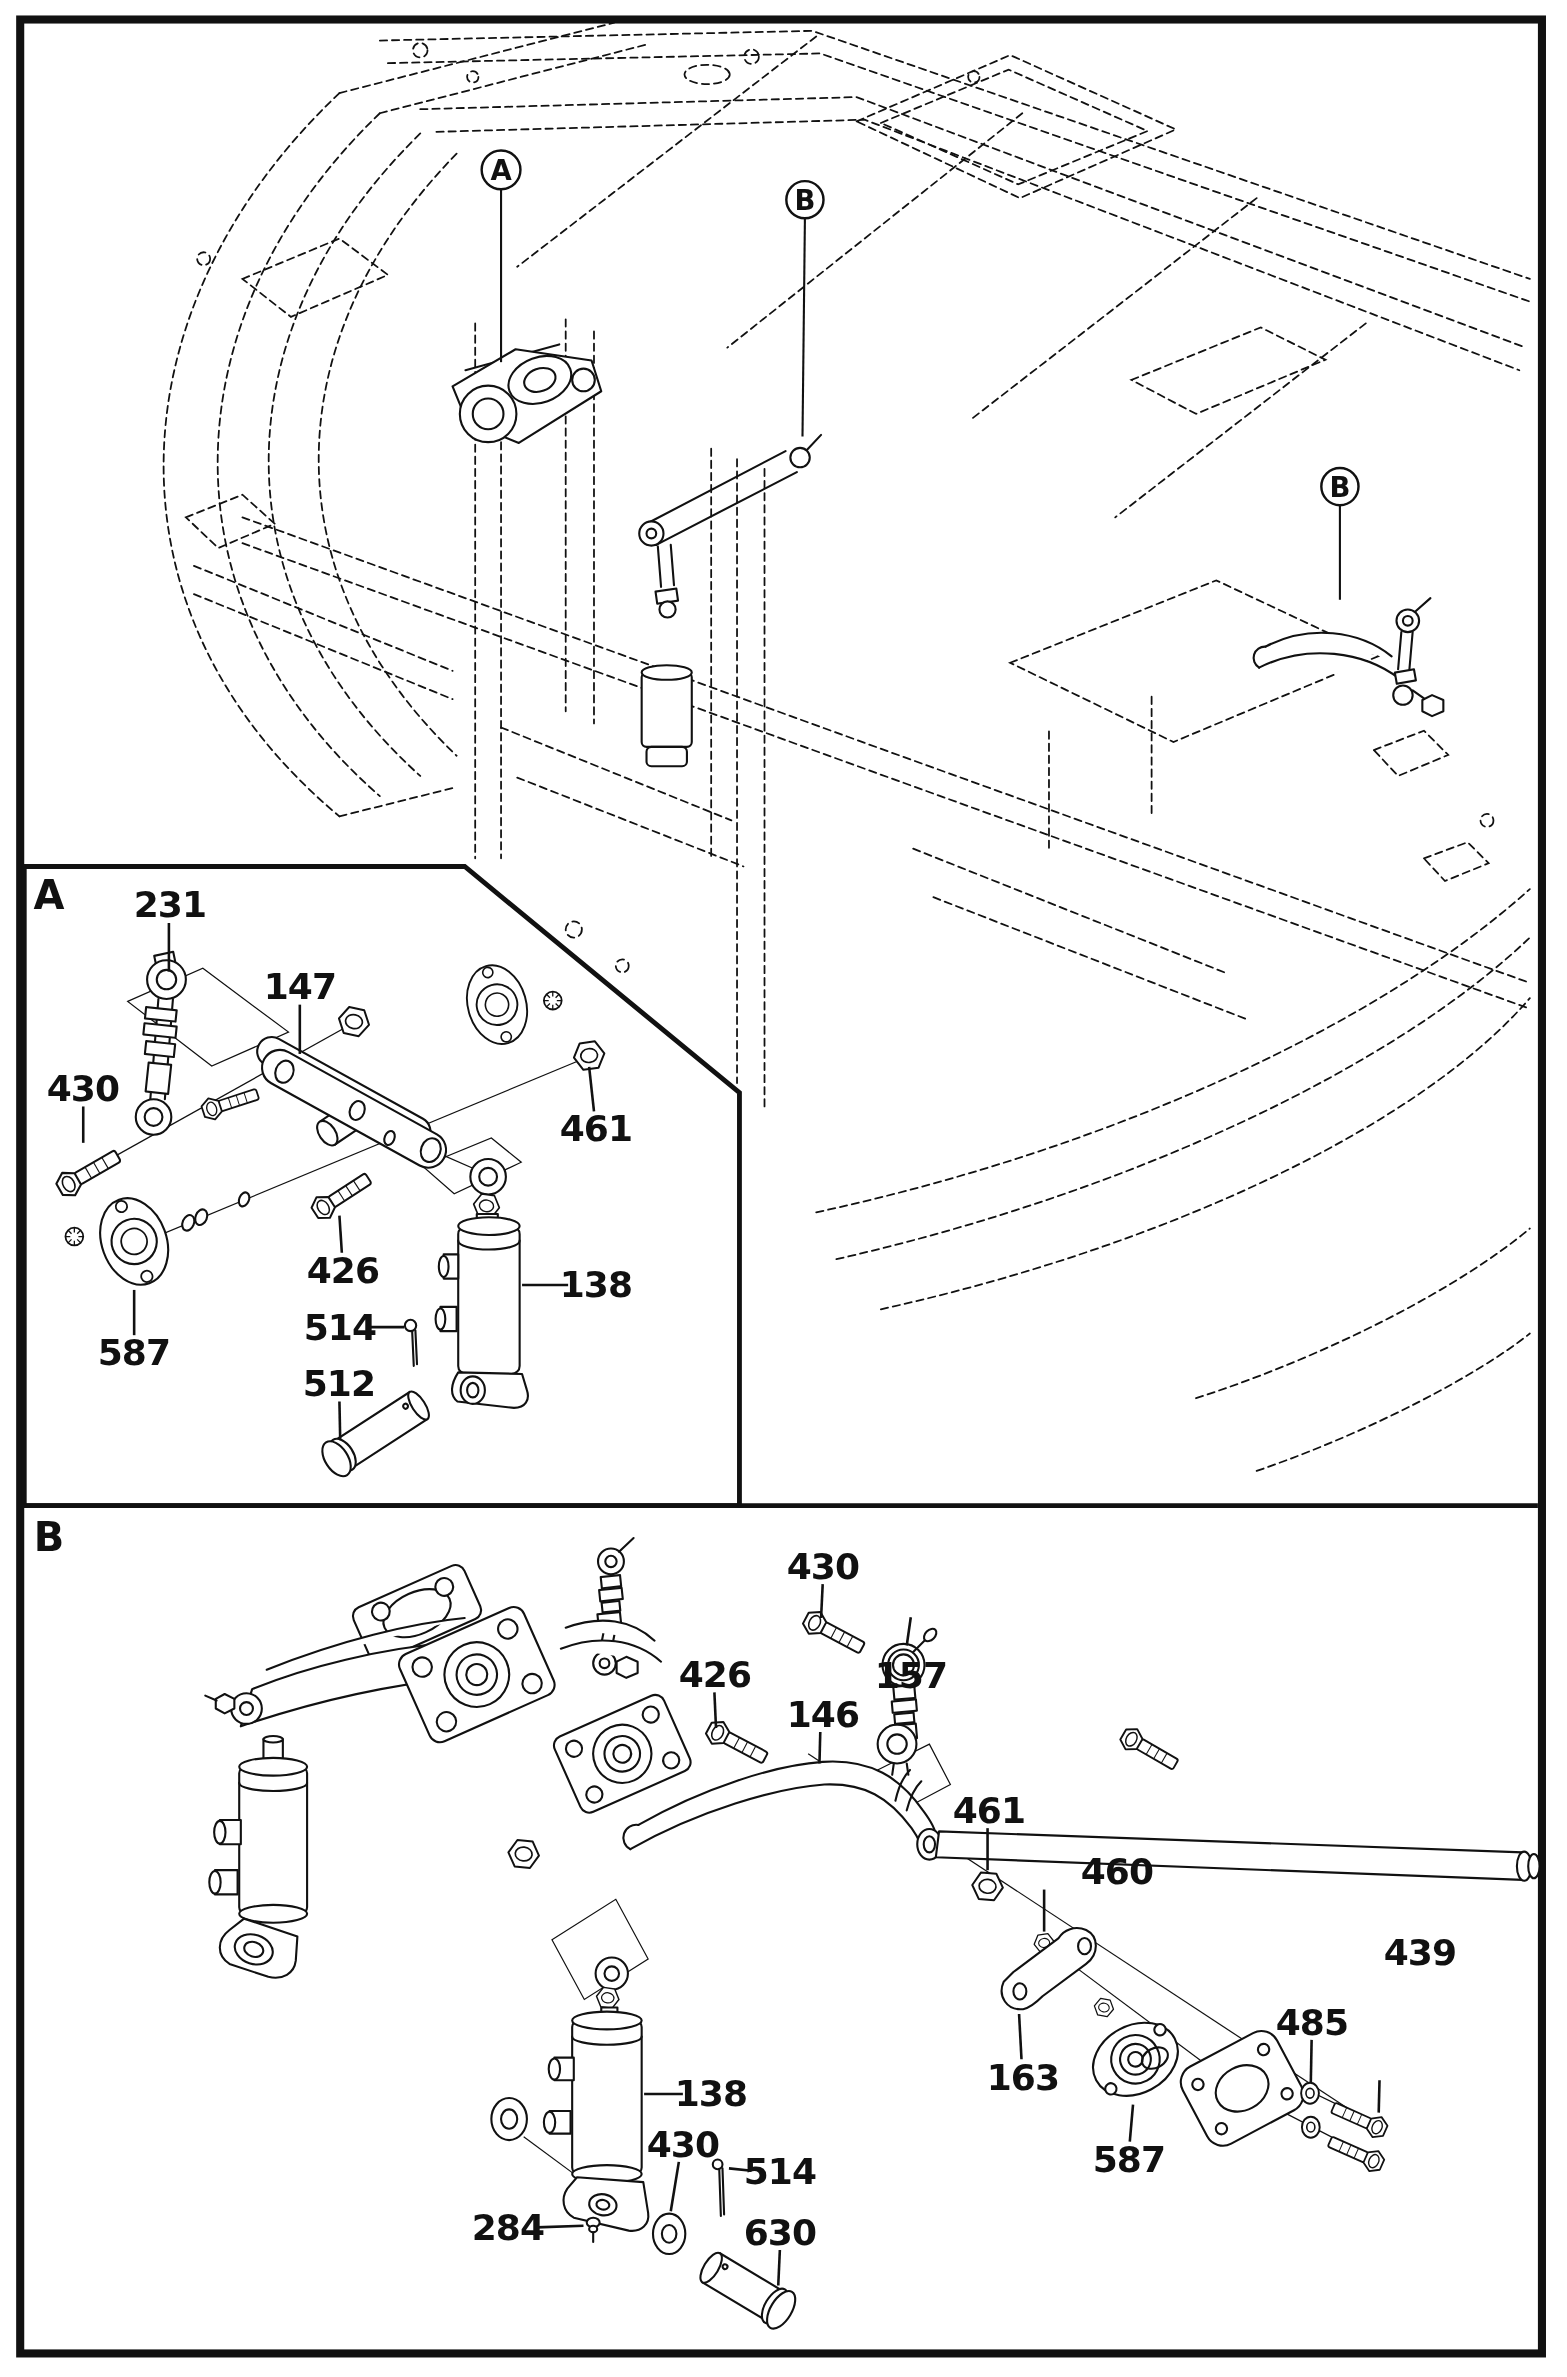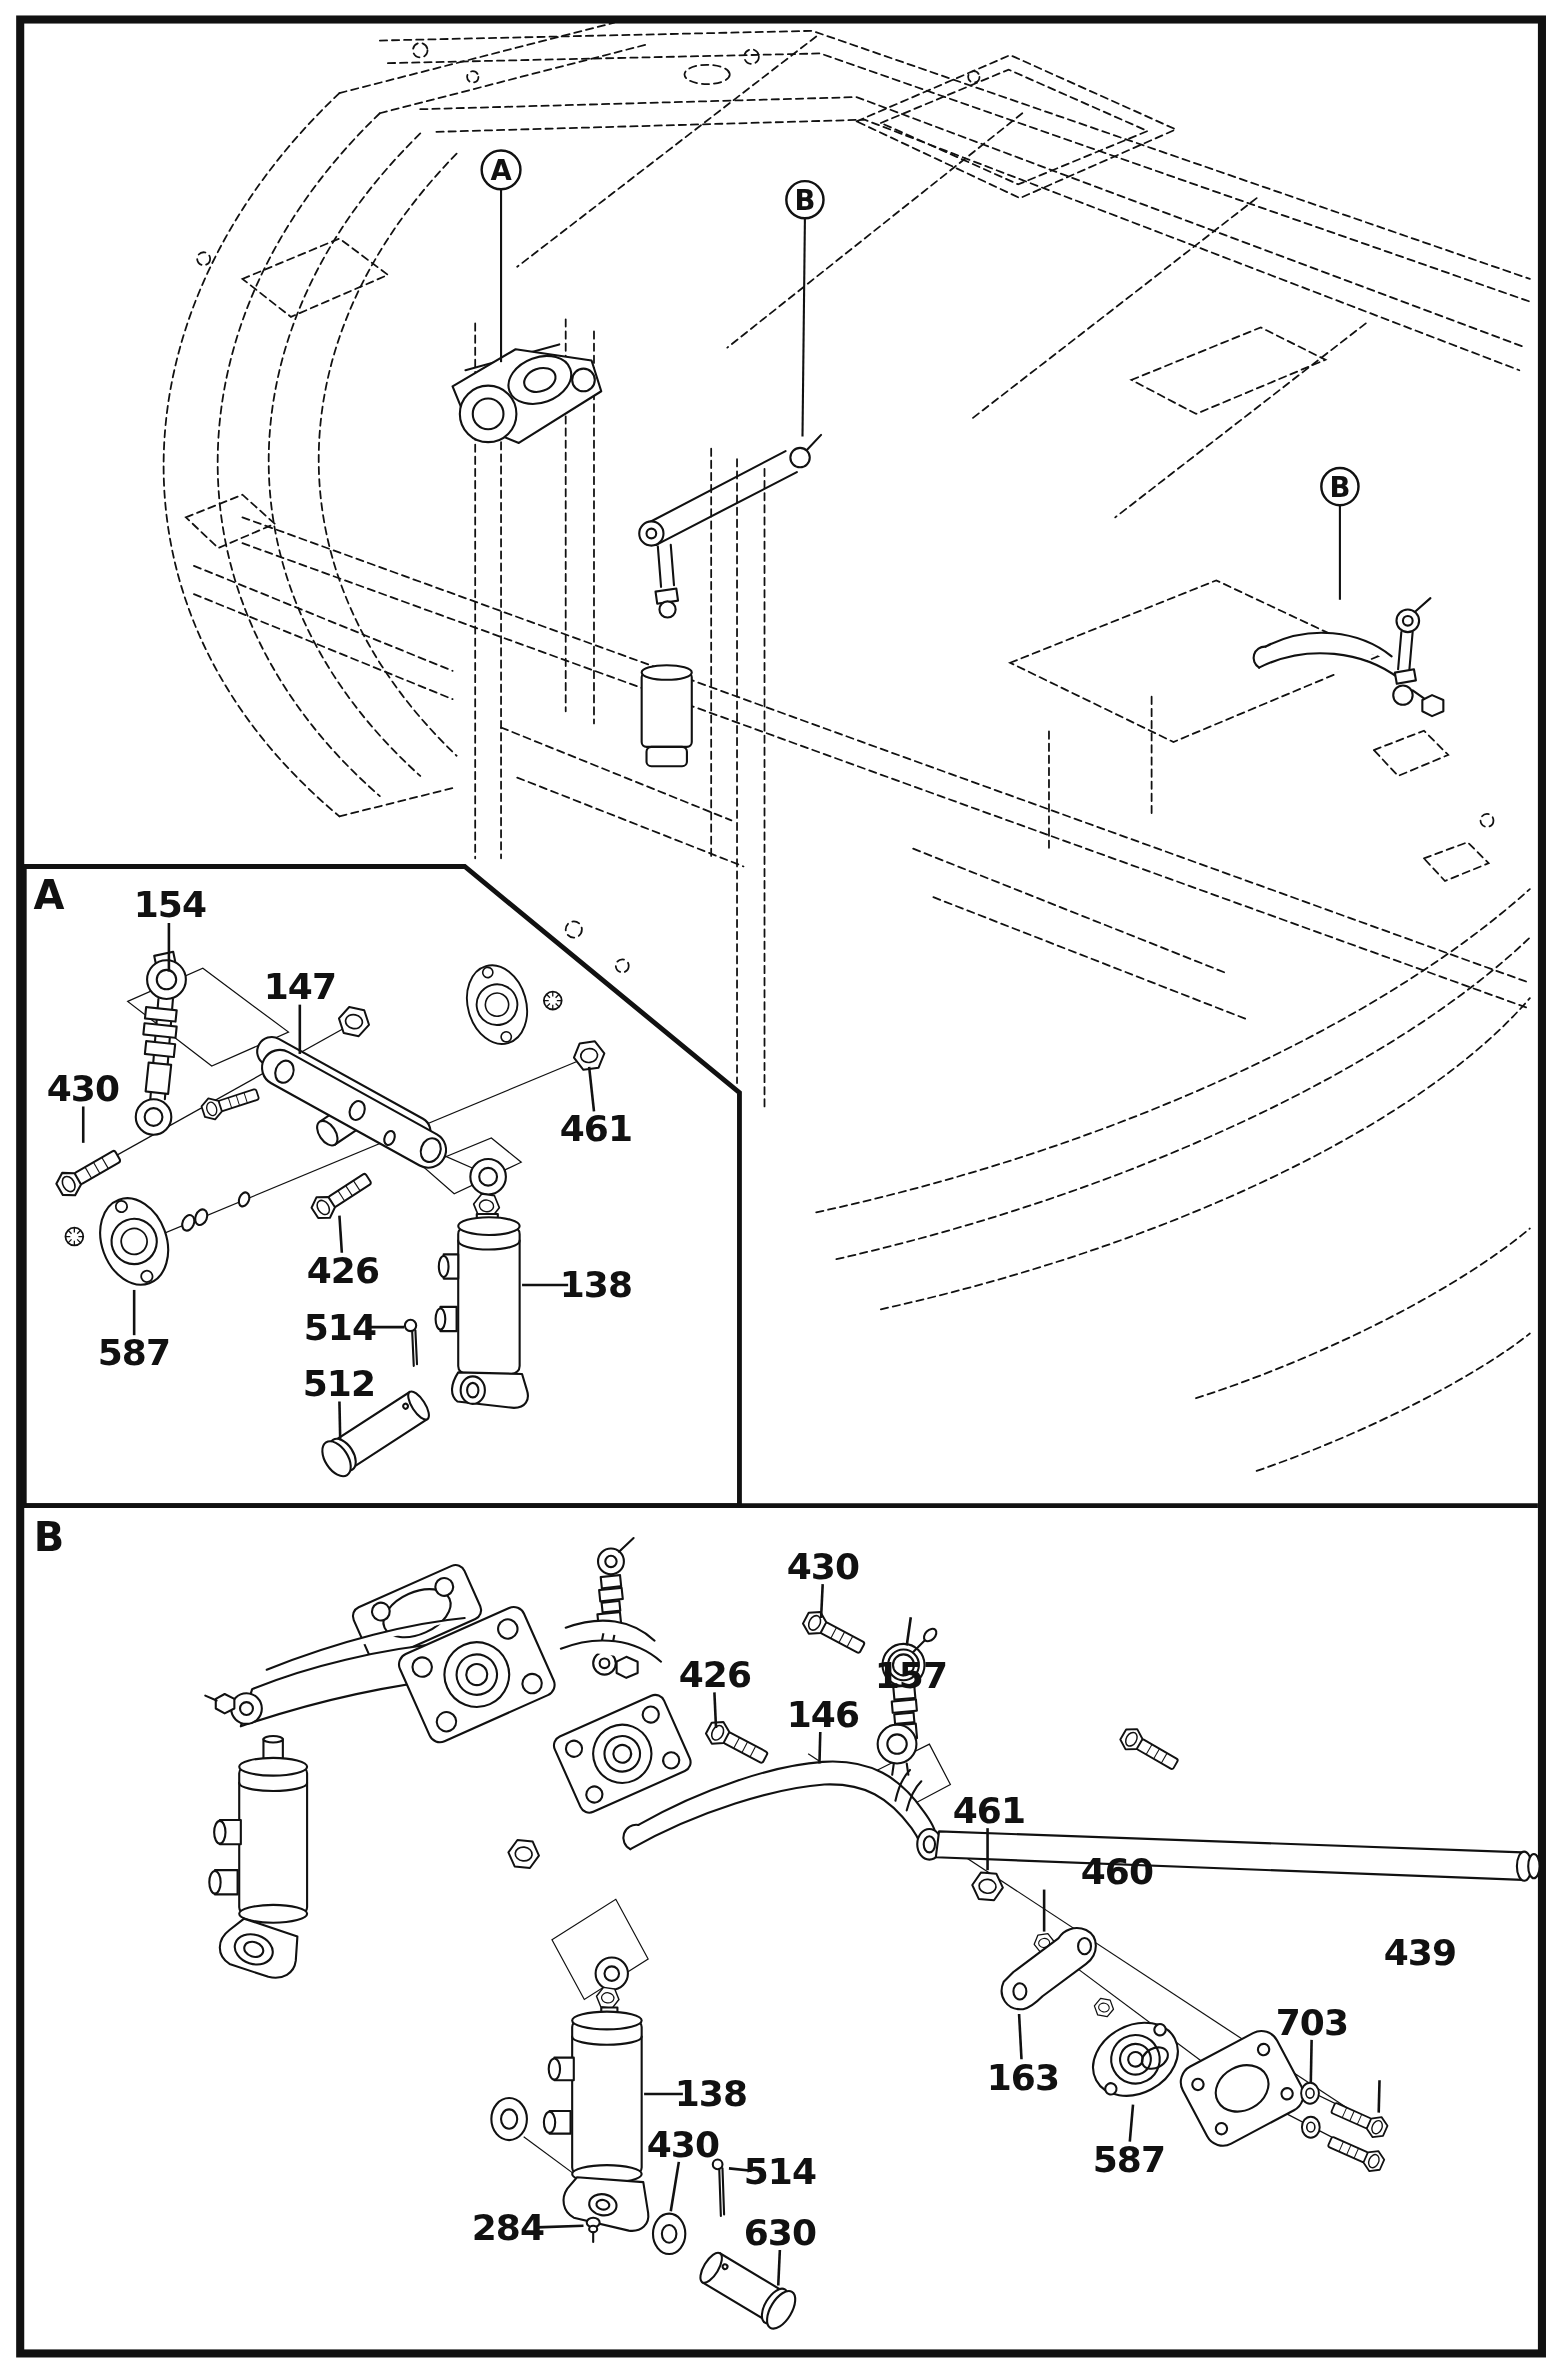--- a/index.html
+++ b/index.html
@@ -496,38 +496,38 @@
         <line x1="1658" y1="625" x2="1658" y2="742" stroke="#111111" stroke-width="2.6"></line>
         <circle cx="1658" cy="602" r="23" fill="#fff" stroke="#111111" stroke-width="3"></circle>
         <text x="1658" y="602" text-anchor="middle" dy="0.36em" font-family="DejaVu Sans, Liberation Sans, sans-serif" font-weight="bold" font-size="34" fill="#111111">B</text>
       </g>
 </svg>
 
 <div class="section-letter" style="left:49px;top:895px;">A</div>
 <div class="section-letter" style="left:49px;top:1537px;">B</div>
 
 <div id="label-layer">
-      <div class="part-label" style="left: 170px; top: 905px;">154</div>
+      <div class="part-label" style="left: 170px; top: 905px;">231</div>
       <div class="part-label" style="left: 300px; top: 987px;">147</div>
       <div class="part-label" style="left: 83px; top: 1089px;">430</div>
       <div class="part-label" style="left: 596px; top: 1129px;">461</div>
       <div class="part-label" style="left: 343px; top: 1271px;">426</div>
       <div class="part-label" style="left: 134px; top: 1353px;">587</div>
       <div class="part-label" style="left: 340px; top: 1328px;">514</div>
       <div class="part-label" style="left: 339px; top: 1384px;">512</div>
       <div class="part-label" style="left: 596px; top: 1285px;">138</div>
       <div class="part-label" style="left: 715px; top: 1675px;">426</div>
       <div class="part-label" style="left: 823px; top: 1567px;">430</div>
       <div class="part-label" style="left: 911px; top: 1676px;">157</div>
       <div class="part-label" style="left: 823px; top: 1715px;">146</div>
       <div class="part-label" style="left: 989px; top: 1811px;">461</div>
       <div class="part-label" style="left: 1097px; top: 1872px; margin-left: 20px;">460</div>
       <div class="part-label" style="left: 1023px; top: 2078px;">163</div>
       <div class="part-label" style="left: 1129px; top: 2160px;">587</div>
-      <div class="part-label" style="left: 1312px; top: 2023px;">703</div>
+      <div class="part-label" style="left: 1312px; top: 2023px;">485</div>
       <div class="part-label" style="left: 1380px; top: 1953px; margin-left: 40px;">439</div>
       <div class="part-label" style="left: 711px; top: 2094px;">138</div>
       <div class="part-label" style="left: 683px; top: 2145px;">430</div>
       <div class="part-label" style="left: 780px; top: 2172px;">514</div>
       <div class="part-label" style="left: 508px; top: 2228px;">284</div>
       <div class="part-label" style="left: 780px; top: 2233px;">630</div>
     </div>
 
 </div>
 

